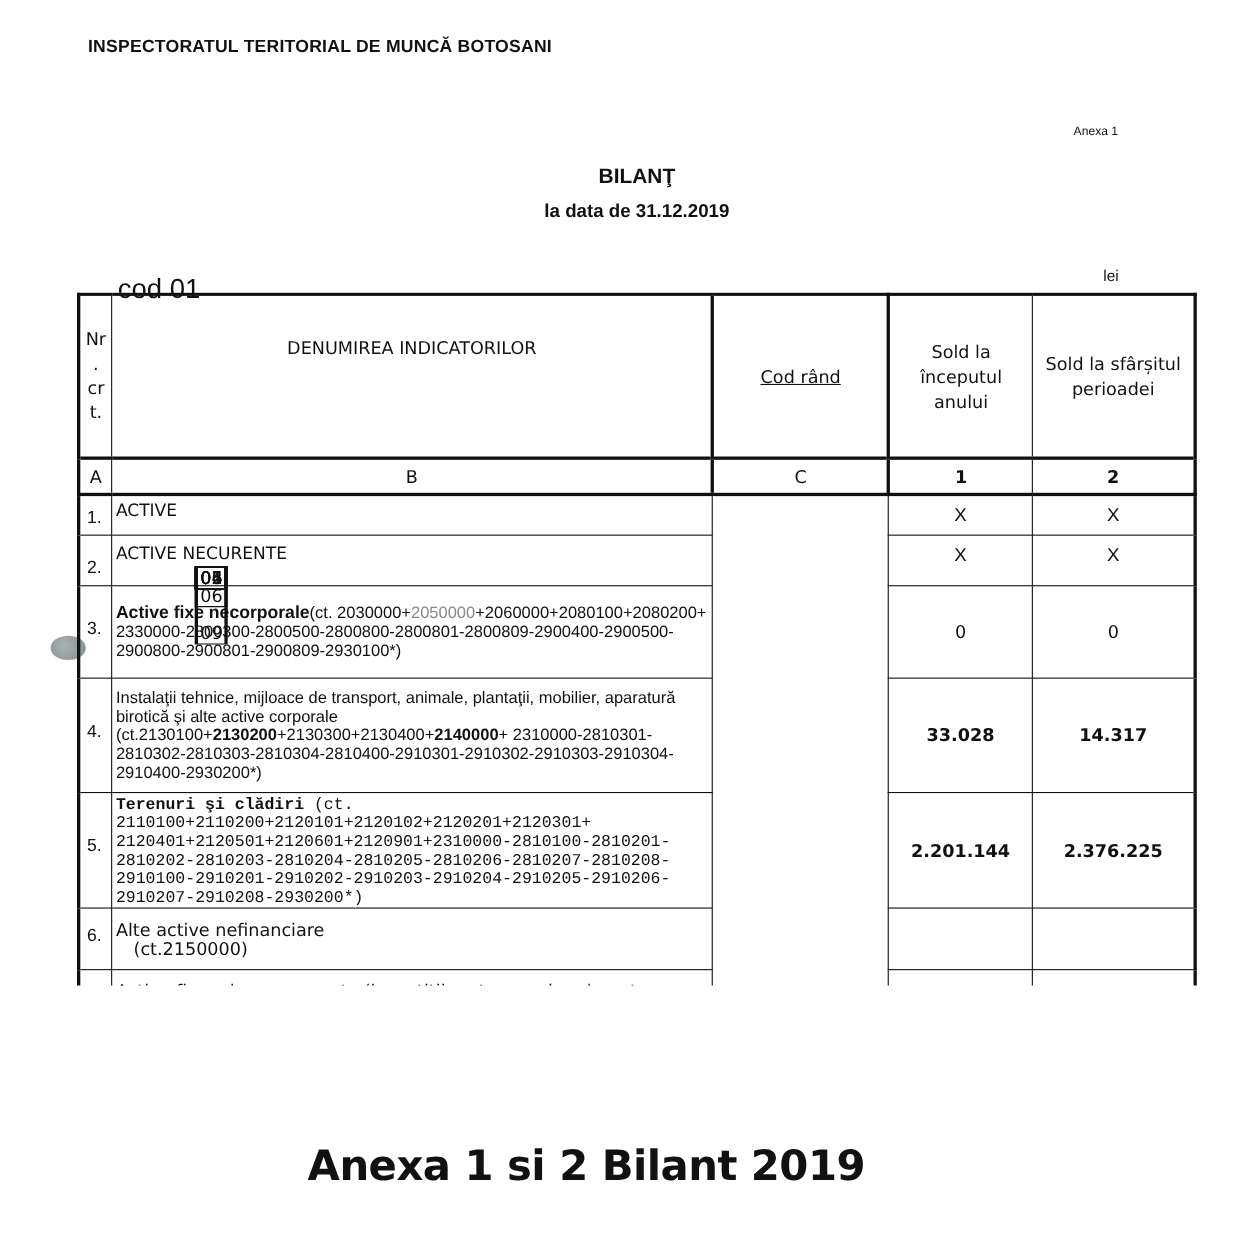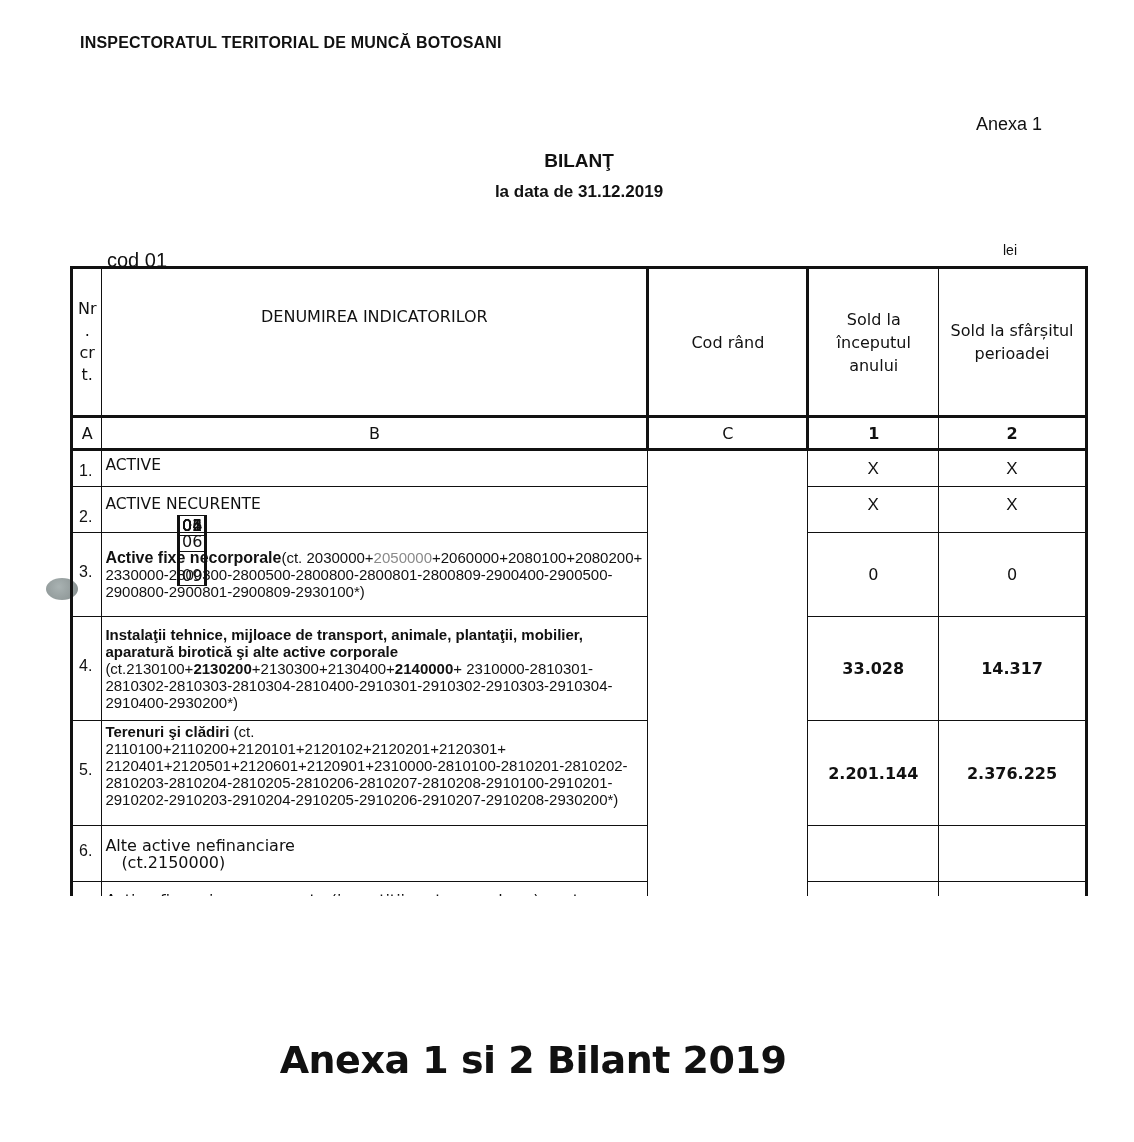--- a/index.html
+++ b/index.html
@@ -1,21 +1,21 @@
 <!DOCTYPE html>
 <html><head>
 <meta charset="utf-8">
 <style>
   html, body { margin: 0; padding: 0; background: #ffffff; }
   body { width: 1134px; height: 1142px; position: relative; overflow: hidden; font-family: "Liberation Sans", sans-serif; color: #111; }
   .org { position: absolute; left: 80px; top: 34px; font-size: 16px; letter-spacing: 0.2px; font-weight: bold; }
-  .anexa { position: absolute; left: 976px; top: 114px; font-size: 18px; }
+  .anexa { position: absolute; left: 976px; top: 114px; font-size: 11px; }
   .title { position: absolute; left: 0; width: 1158px; top: 150px; text-align: center; font-weight: bold; font-size: 19px; }
   .subtitle { position: absolute; left: 0; width: 1158px; top: 182px; text-align: center; font-weight: bold; font-size: 17px; }
-  .cod { position: absolute; left: 107px; top: 249px; font-size: 20px; }
+  .cod { position: absolute; left: 107px; top: 249px; font-size: 25px; }
   .lei { position: absolute; left: 1003px; top: 242px; font-size: 14px; }
   .tablewrap { position: absolute; left: 70px; top: 266px; width: 1107px; height: 630px; overflow: hidden; }
   table { border-collapse: collapse; width: 1018px; table-layout: fixed; }
   td, th { border: 1.5px solid #111; padding: 0 2px; vertical-align: middle; }
   th { font-family: "DejaVu Sans", sans-serif; font-weight: normal; font-size: 16px; }
   .hdr-row th { height: 108px; border-top: 3px solid #111; }
   .letters td { height: 30px; text-align: center; font-family: "DejaVu Sans", sans-serif; font-size: 16px; border-bottom: 3px solid #111; }
   .c-nr { width: 30px; }
   .c-den { width: 539px; }
   .c-cod { width: 158px; }
@@ -61,21 +61,21 @@
         <tr class="hdr-row">
     <th class="outer-l">
       <div class="nr-hdr">
         <div>Nr</div>
         <div>.</div>
         <div>cr</div>
         <div>t.</div>
       </div>
     </th>
     <th style="vertical-align:top;padding-top:38px;">DENUMIREA INDICATORILOR</th>
-    <th style="border-left:3px solid #111;border-right:3px solid #111;">Cod rând</th>
+    <th style="border-left:3px solid #111;border-right:3px solid #111;text-decoration:underline;">Cod rând</th>
     <th style="line-height:23px;">Sold la începutul anului</th>
     <th class="outer-r" style="line-height:23px;">Sold la sfârșitul perioadei</th>
   </tr>
   <tr class="letters">
     <td class="outer-l" style="border-top:3px solid #111;">A</td>
     <td style="border-top:3px solid #111;">B</td>
     <td style="border-top:3px solid #111;border-left:3px solid #111;border-right:3px solid #111;">C</td>
     <td style="border-top:3px solid #111;font-weight:bold;">1</td>
     <td class="outer-r" style="border-top:3px solid #111;font-weight:bold;">2</td>
   </tr>
@@ -102,31 +102,31 @@
       <span class="name">Active fixe necorporale</span><span>(ct. 2030000+</span><span class="gray">2050000</span><span>+2060000+2080100+2080200+ 2330000-2800300-2800500-2800800-2800801-2800809-2900400-2900500-2900800-2900801-2900809-2930100*)</span>
     </td>
     <td class="cod">06</td>
     <td class="s1">0</td>
     <td class="s2 outer-r">0</td>
   </tr>
 
   <tr style="height:104px;">
     <td class="nr outer-l" style="vertical-align:middle;">4.</td>
     <td class="den">
-      <span style="font-weight:bold;">Instalaţii tehnice, mijloace de transport, animale, plantaţii, mobilier, aparatură birotică şi alte active corporale</span>
+      <span style="font-weight:normal;">Instalaţii tehnice, mijloace de transport, animale, plantaţii, mobilier, aparatură birotică şi alte active corporale</span>
       <span>(ct.2130100+</span><b>2130200</b><span>+2130300+2130400+</span><b>2140000</b><span>+ 2310000-2810301-2810302-2810303-2810304-2810400-2910301-2910302-2910303-2910304-2910400-2930200*)</span>
     </td>
     <td class="cod">04</td>
     <td class="s1 bold">33.028</td>
     <td class="s2 bold outer-r">14.317</td>
   </tr>
 
   <tr style="height:104px;">
     <td class="nr outer-l" style="vertical-align:middle;">5.</td>
-    <td class="den" style="vertical-align:top;">
+    <td class="den" style="vertical-align:top;font-family:Liberation Mono, monospace;">
       <div style="height:100px;overflow:hidden;">
         <span class="name" style="font-size:15px;">Terenuri şi clădiri</span>
         <span>(ct. 2110100+2110200+2120101+2120102+2120201+2120301+ 2120401+2120501+2120601+2120901+2310000-2810100-2810201-2810202-2810203-2810204-2810205-2810206-2810207-2810208-2910100-2910201-2910202-2910203-2910204-2910205-2910206-2910207-2910208-2930200*)</span>
       </div>
     </td>
     <td class="cod">05</td>
     <td class="s1 bold">2.201.144</td>
     <td class="s2 bold outer-r">2.376.225</td>
   </tr>
 

